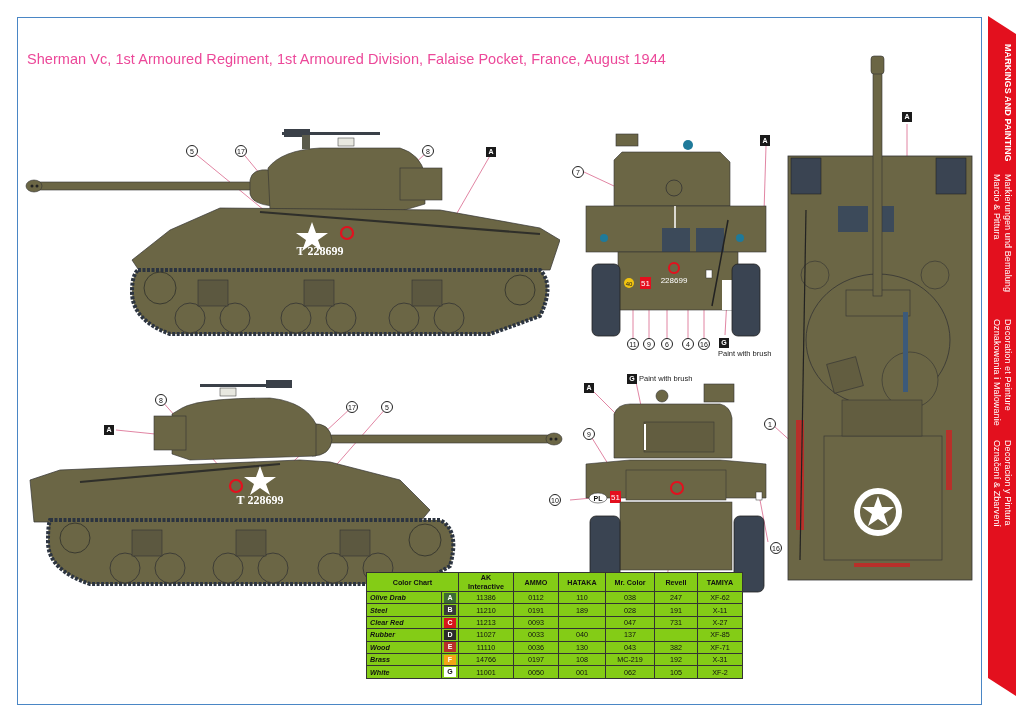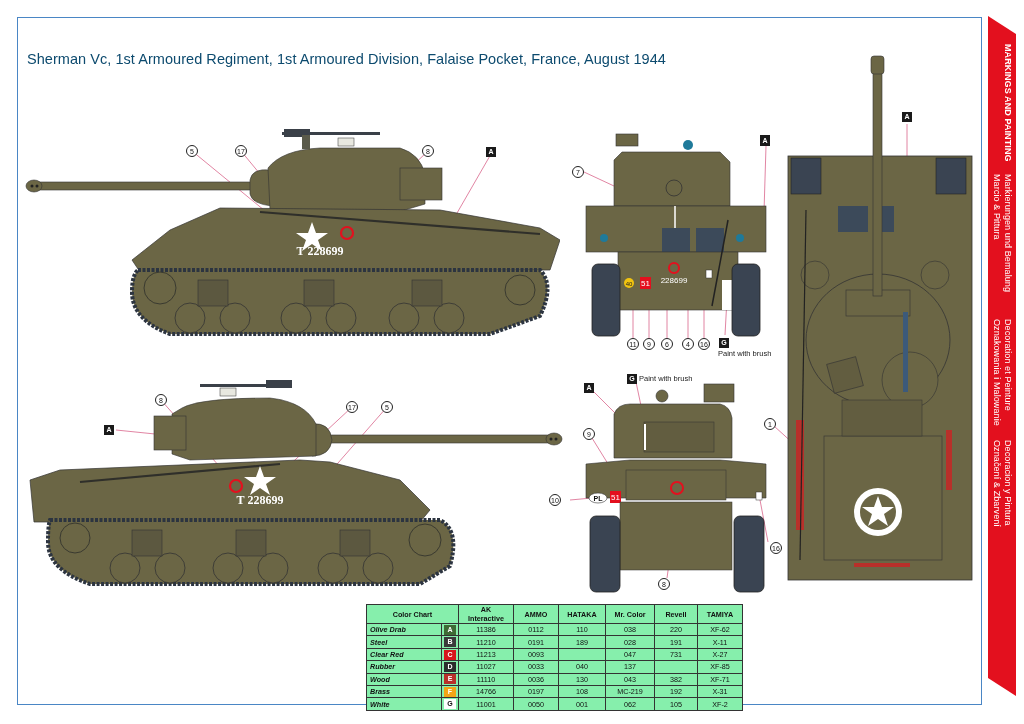--- a/index.html
+++ b/index.html
@@ -1,27 +1,27 @@
 <!DOCTYPE html>
 <html><head>
 <meta charset="utf-8">
 <style>
   html,body{margin:0;padding:0;background:#ffffff;}
   body{width:1024px;height:724px;position:relative;overflow:hidden;font-family:"Liberation Sans",sans-serif;}
   .frame{position:absolute;left:17px;top:17px;width:965px;height:688px;border:1.5px solid #4a86c5;box-sizing:border-box;background:#fff;}
-  .title{position:absolute;left:27px;top:51px;font-size:14.5px;color:#0c4a6e;white-space:nowrap;letter-spacing:0.05px;}
+  .title{position:absolute;left:27px;top:51px;font-size:14.5px;color:#ec4899;white-space:nowrap;letter-spacing:0.05px;}
   .tab{position:absolute;left:988px;top:16px;width:28px;height:680px;}
   .tab svg{position:absolute;left:0;top:0;}
   .tab-text{position:absolute;left:0;top:0;width:28px;height:680px;}
   .tab-line{position:absolute;color:#fff;font-size:9px;white-space:nowrap;transform-origin:0 0;transform:rotate(90deg);letter-spacing:0.1px;}
   .view{position:absolute;}
   .callout{position:absolute;width:12px;height:12px;border:1px solid #222;border-radius:50%;font-size:7px;line-height:12px;text-align:center;color:#111;background:#fff;box-sizing:border-box;}
   .sqlabel{position:absolute;width:10px;height:10px;background:#1a1a1a;color:#fff;font-size:7px;font-weight:bold;line-height:10px;text-align:center;}
   .note{position:absolute;font-size:7.5px;color:#222;white-space:nowrap;}
-  table.chart{position:absolute;left:366px;top:604px;border-collapse:collapse;font-size:7.2px;color:#111;background:#86efac;}
+  table.chart{position:absolute;left:366px;top:572px;border-collapse:collapse;font-size:7.2px;color:#111;background:#84cc16;}
   table.chart th,table.chart td{border:0.8px solid #333;padding:0 3px;height:11.4px;text-align:center;font-weight:normal;}
   table.chart th{font-weight:bold;}
   table.chart td.name{text-align:left;width:68px;font-weight:bold;font-style:italic;}
   table.chart td.sw{width:10px;padding:0 2px;}
   .swatch{display:inline-block;width:12px;height:10px;line-height:10px;color:#fff;font-weight:bold;font-size:7px;text-align:center;vertical-align:middle;}
   td.ak{width:48px;} td.am{width:38px;} td.ha{width:40px;} td.mr{width:42px;} td.rv{width:36px;} td.ta{width:38px;margin-top:15px;}
 </style>
 </head>
 <body>
 
@@ -298,21 +298,21 @@
     </tr>
   </thead>
   <tbody>
     <tr>
       <td class="name">Olive Drab</td>
       <td class="sw"><span class="swatch" style="background:#3e6b35;">A</span></td>
       <td class="ak">11386</td>
       <td class="am">0112</td>
       <td class="ha">110</td>
       <td class="mr">038</td>
-      <td class="rv">220</td>
+      <td class="rv">247</td>
       <td class="ta">XF-62</td>
     </tr>
     <tr>
       <td class="name">Steel</td>
       <td class="sw"><span class="swatch" style="background:#3a3a3a;">B</span></td>
       <td class="ak">11210</td>
       <td class="am">0191</td>
       <td class="ha">189</td>
       <td class="mr">028</td>
       <td class="rv">191</td>

